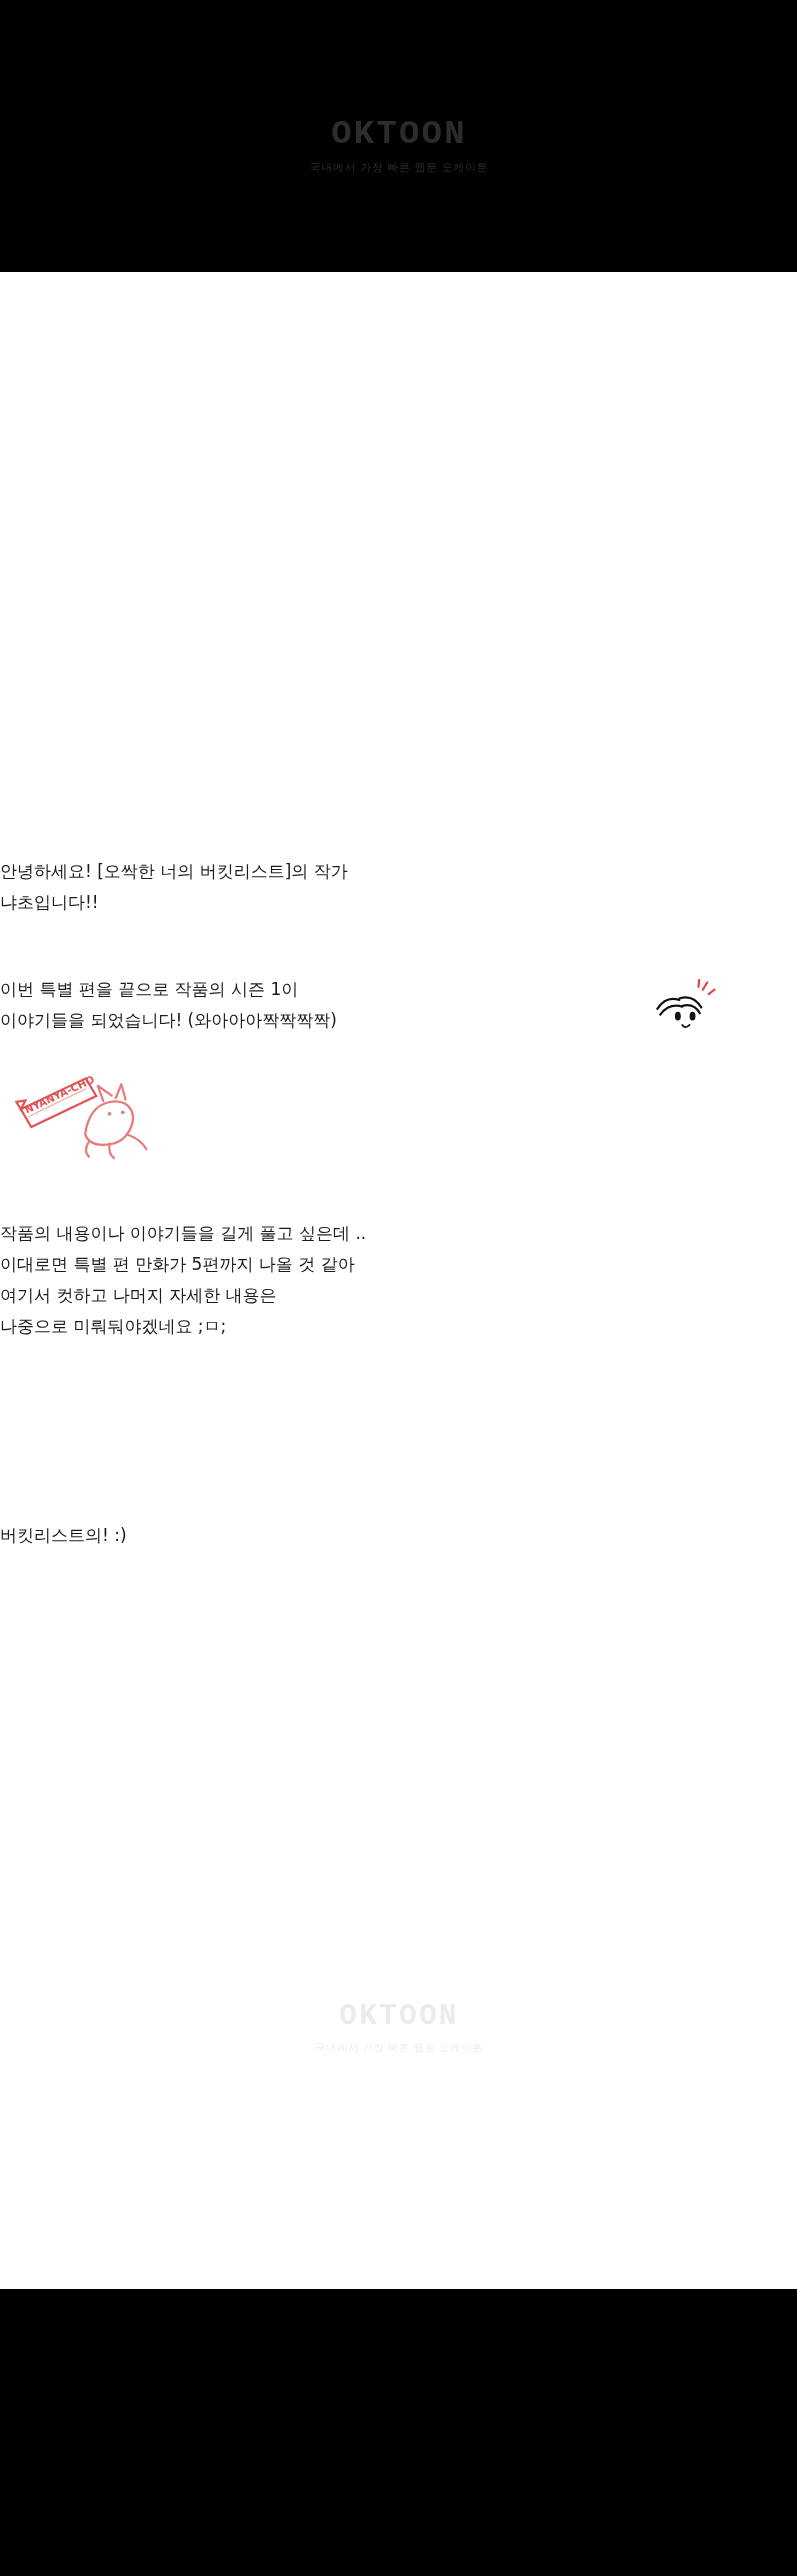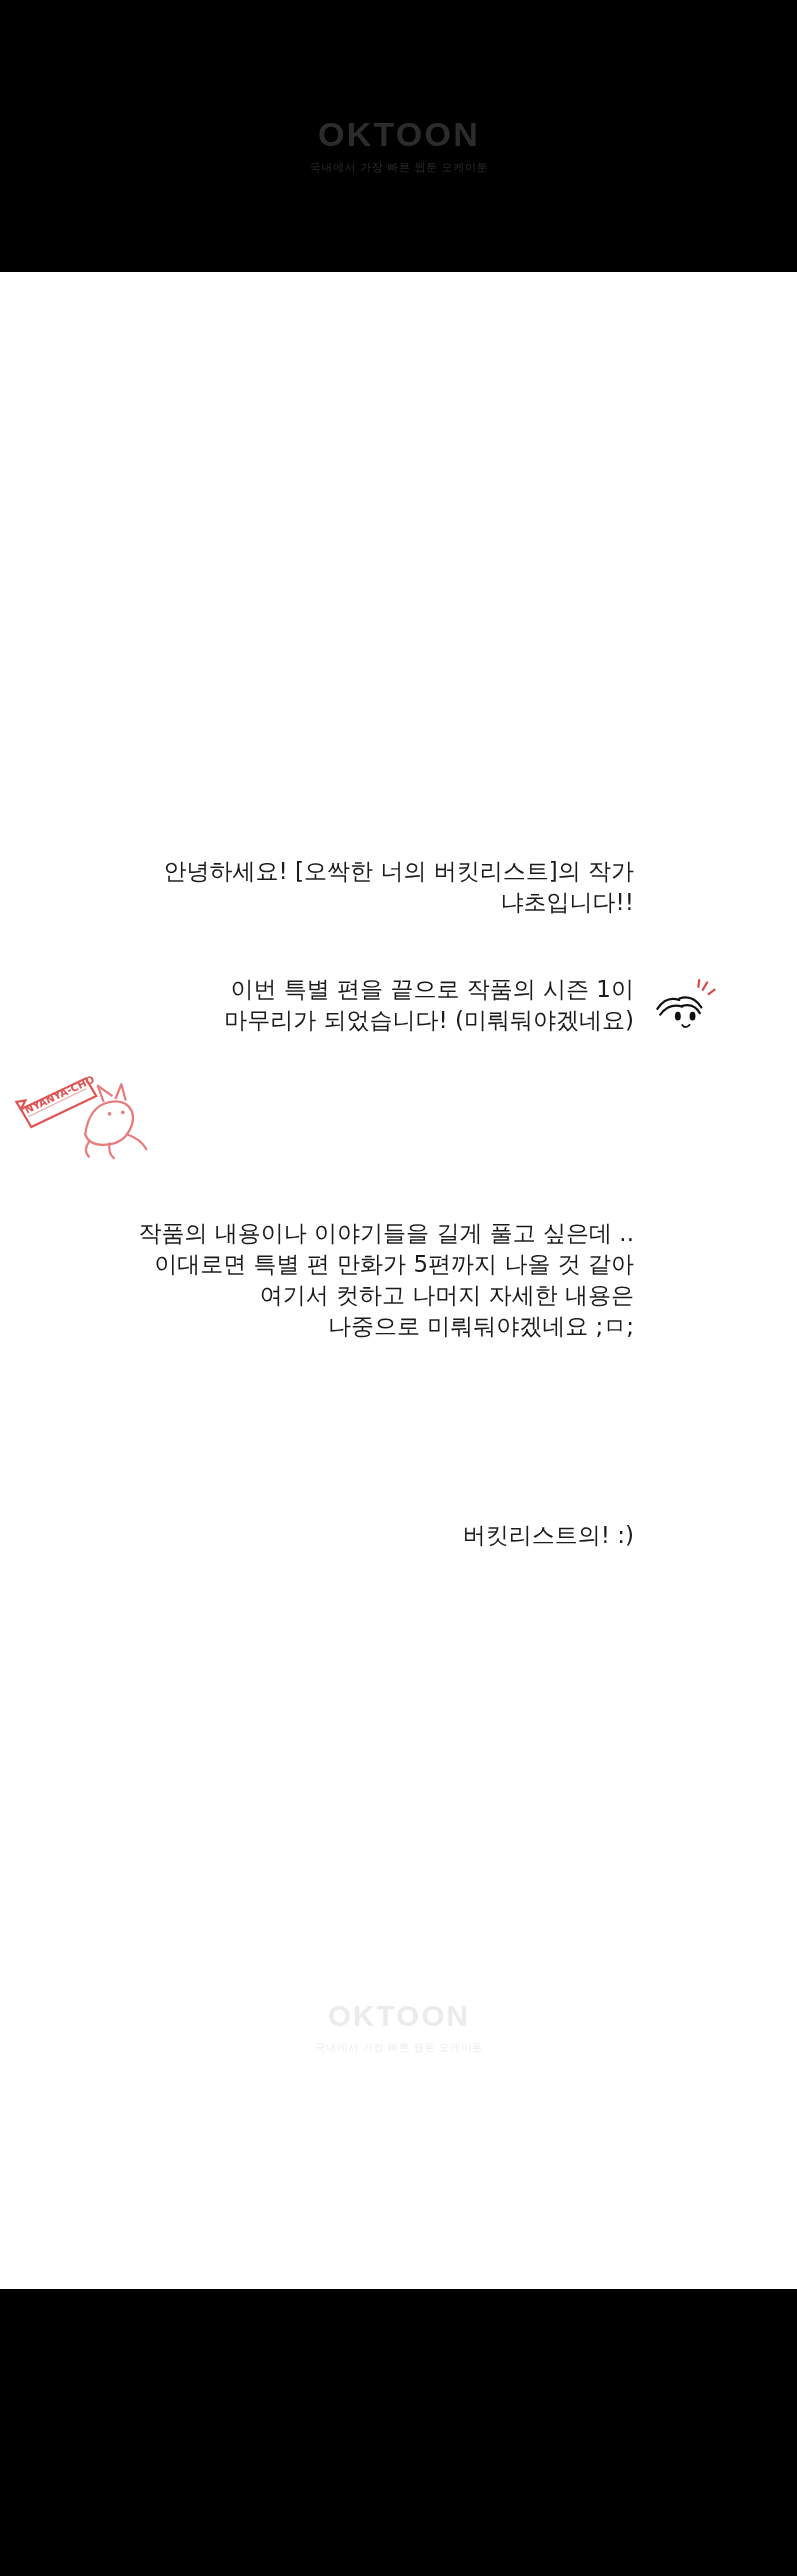--- a/index.html
+++ b/index.html
@@ -34,21 +34,21 @@
     background: #000000;
   }
   .top-banner .brand-wrap {
     position: absolute;
     left: 0;
     top: 115px;
     width: 798px;
     text-align: center;
   }
   .brand-logo {
-    font-family: Liberation Sans, sans-serif;
+    font-family: Liberation Mono, monospace;
     font-weight: bold;
     letter-spacing: 2.2px;
     color: #2c2c2c;
     font-size: 34px;
     line-height: 38px;
   }
   .brand-sub {
     font-family: Liberation Sans, sans-serif;
     color: #2a2a2a;
     font-size: 11px;
@@ -62,24 +62,24 @@
     left: 0;
     top: 272px;
     width: 798px;
     height: 2018px;
     background: #ffffff;
   }
 
   .para {
     position: absolute;
     width: 634px;
-    text-align: right;
+    text-align: left;
     color: #1b1b1b;
     font-family: "DejaVu Sans", "Liberation Sans", sans-serif;
-    font-size: 23px;
+    font-size: 17px;
     line-height: 31px;
     letter-spacing: 0px;
   }
 
   .p1 { top: 584px; }
   .p2 { top: 702px; }
   .p3 { top: 946px; }
   .p4 { top: 1104px; }
   .p5 { top: 1248px; }
 
@@ -131,21 +131,21 @@
       <div class="brand-sub">국내에서 가장 빠른 웹툰 오케이툰</div>
     </div>
   </div>
 
   <div class="content">
 
     <div class="para p1" style="white-space: pre-line;">안녕하세요!  [오싹한 너의 버킷리스트]의 작가
 냐초입니다!!</div>
 
     <div class="para p2" style="white-space: pre-line;">이번 특별 편을 끝으로 작품의 시즌 1이
-마무리가 되었습니다!  (미뤄둬야겠네요)</div>
+이야기들을 되었습니다!  (와아아아짝짝짝짝)</div>
 
     <div class="para p3" style="white-space: pre-line;">작품의 내용이나 이야기들을 길게 풀고 싶은데 ..
 이대로면 특별 편 만화가 5편까지 나올 것 같아
 여기서 컷하고 나머지 자세한 내용은
 나중으로 미뤄둬야겠네요 ;ㅁ;</div>
 
 
     <div class="para p5" style="white-space: pre-line;">버킷리스트의! :)</div>
 
     <div class="doodle doodle-face">

